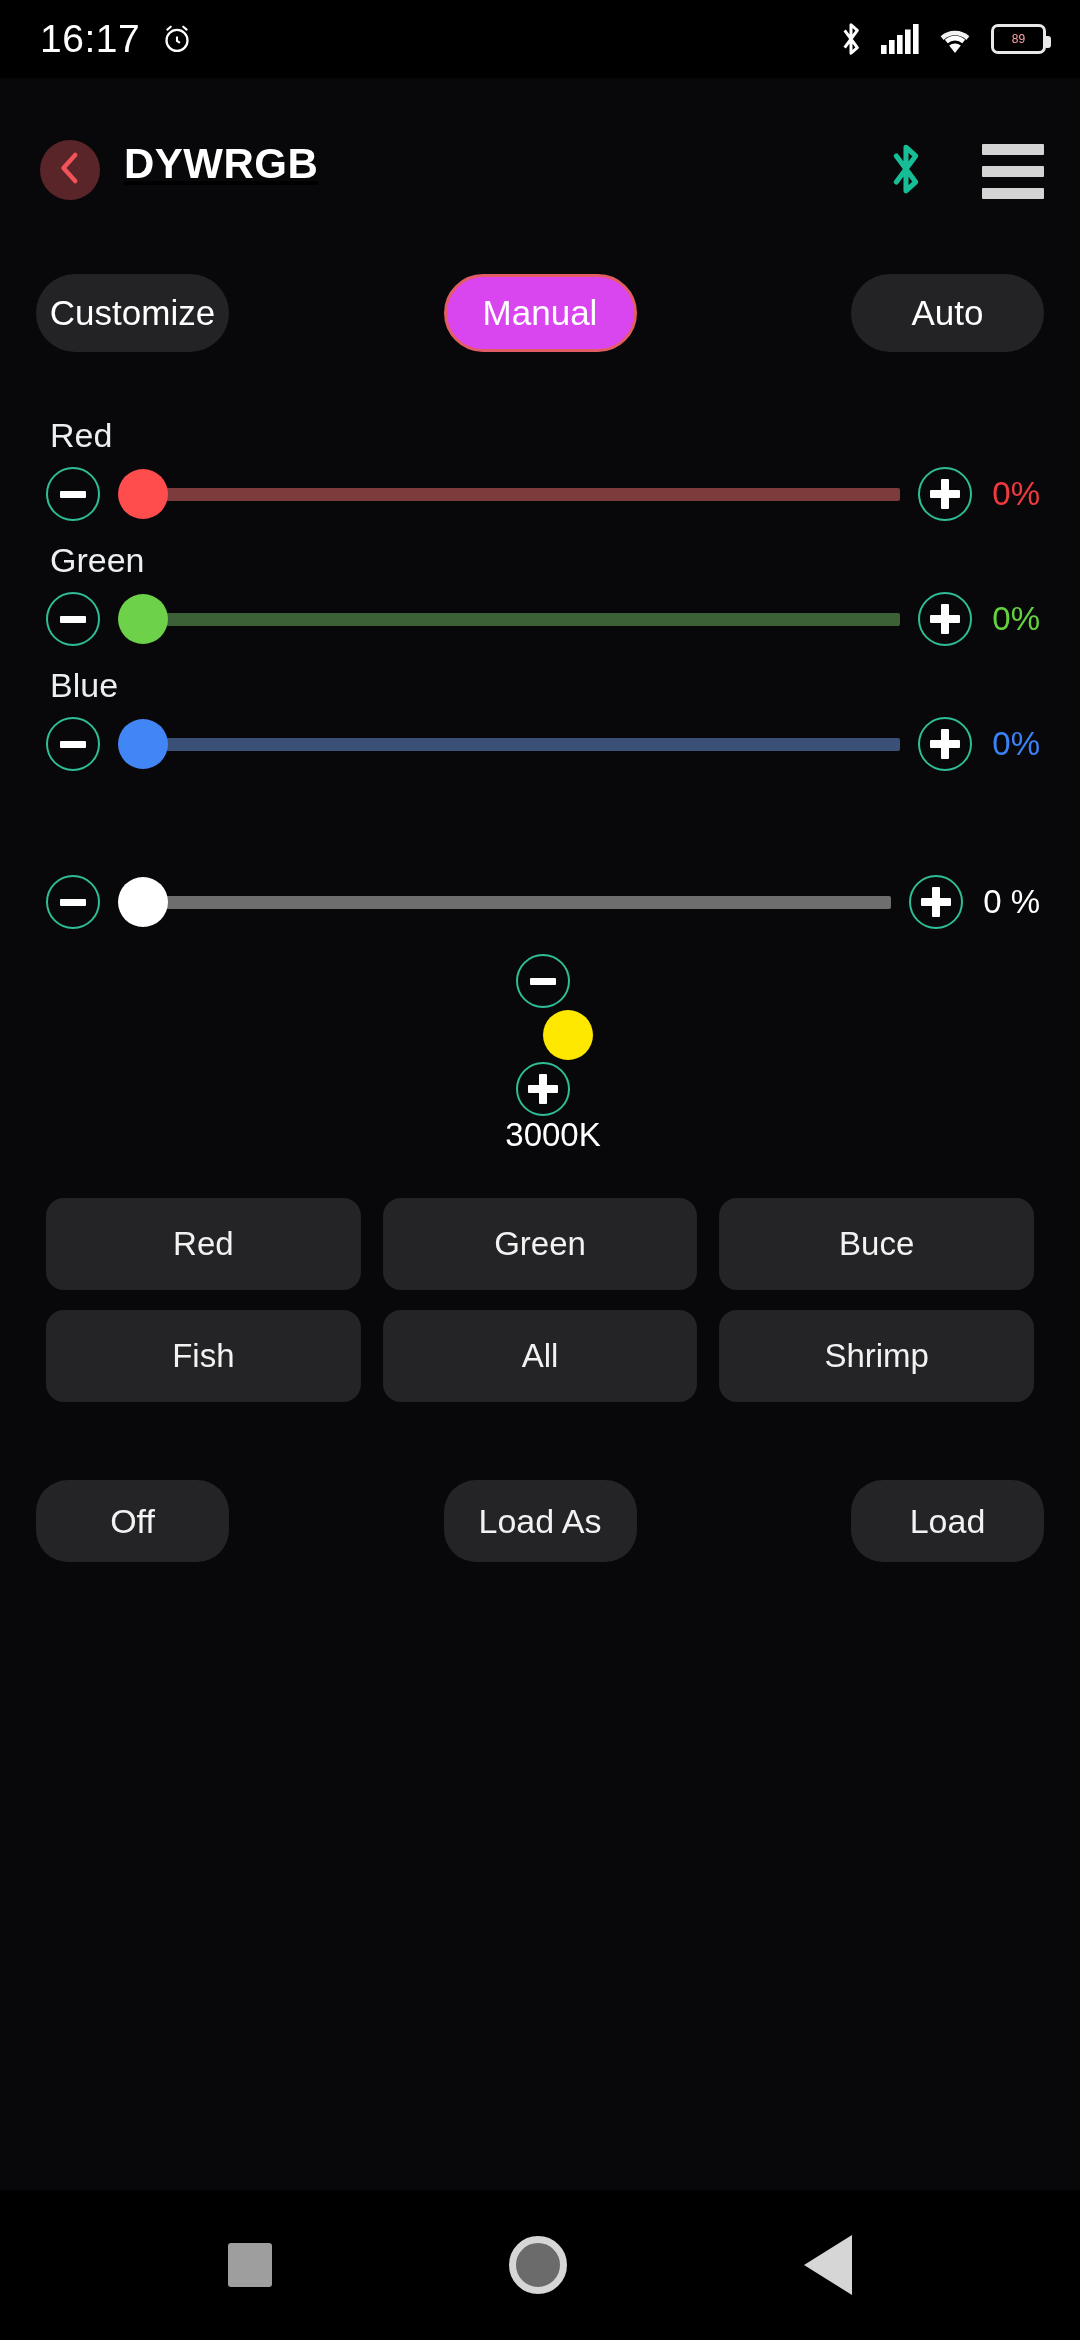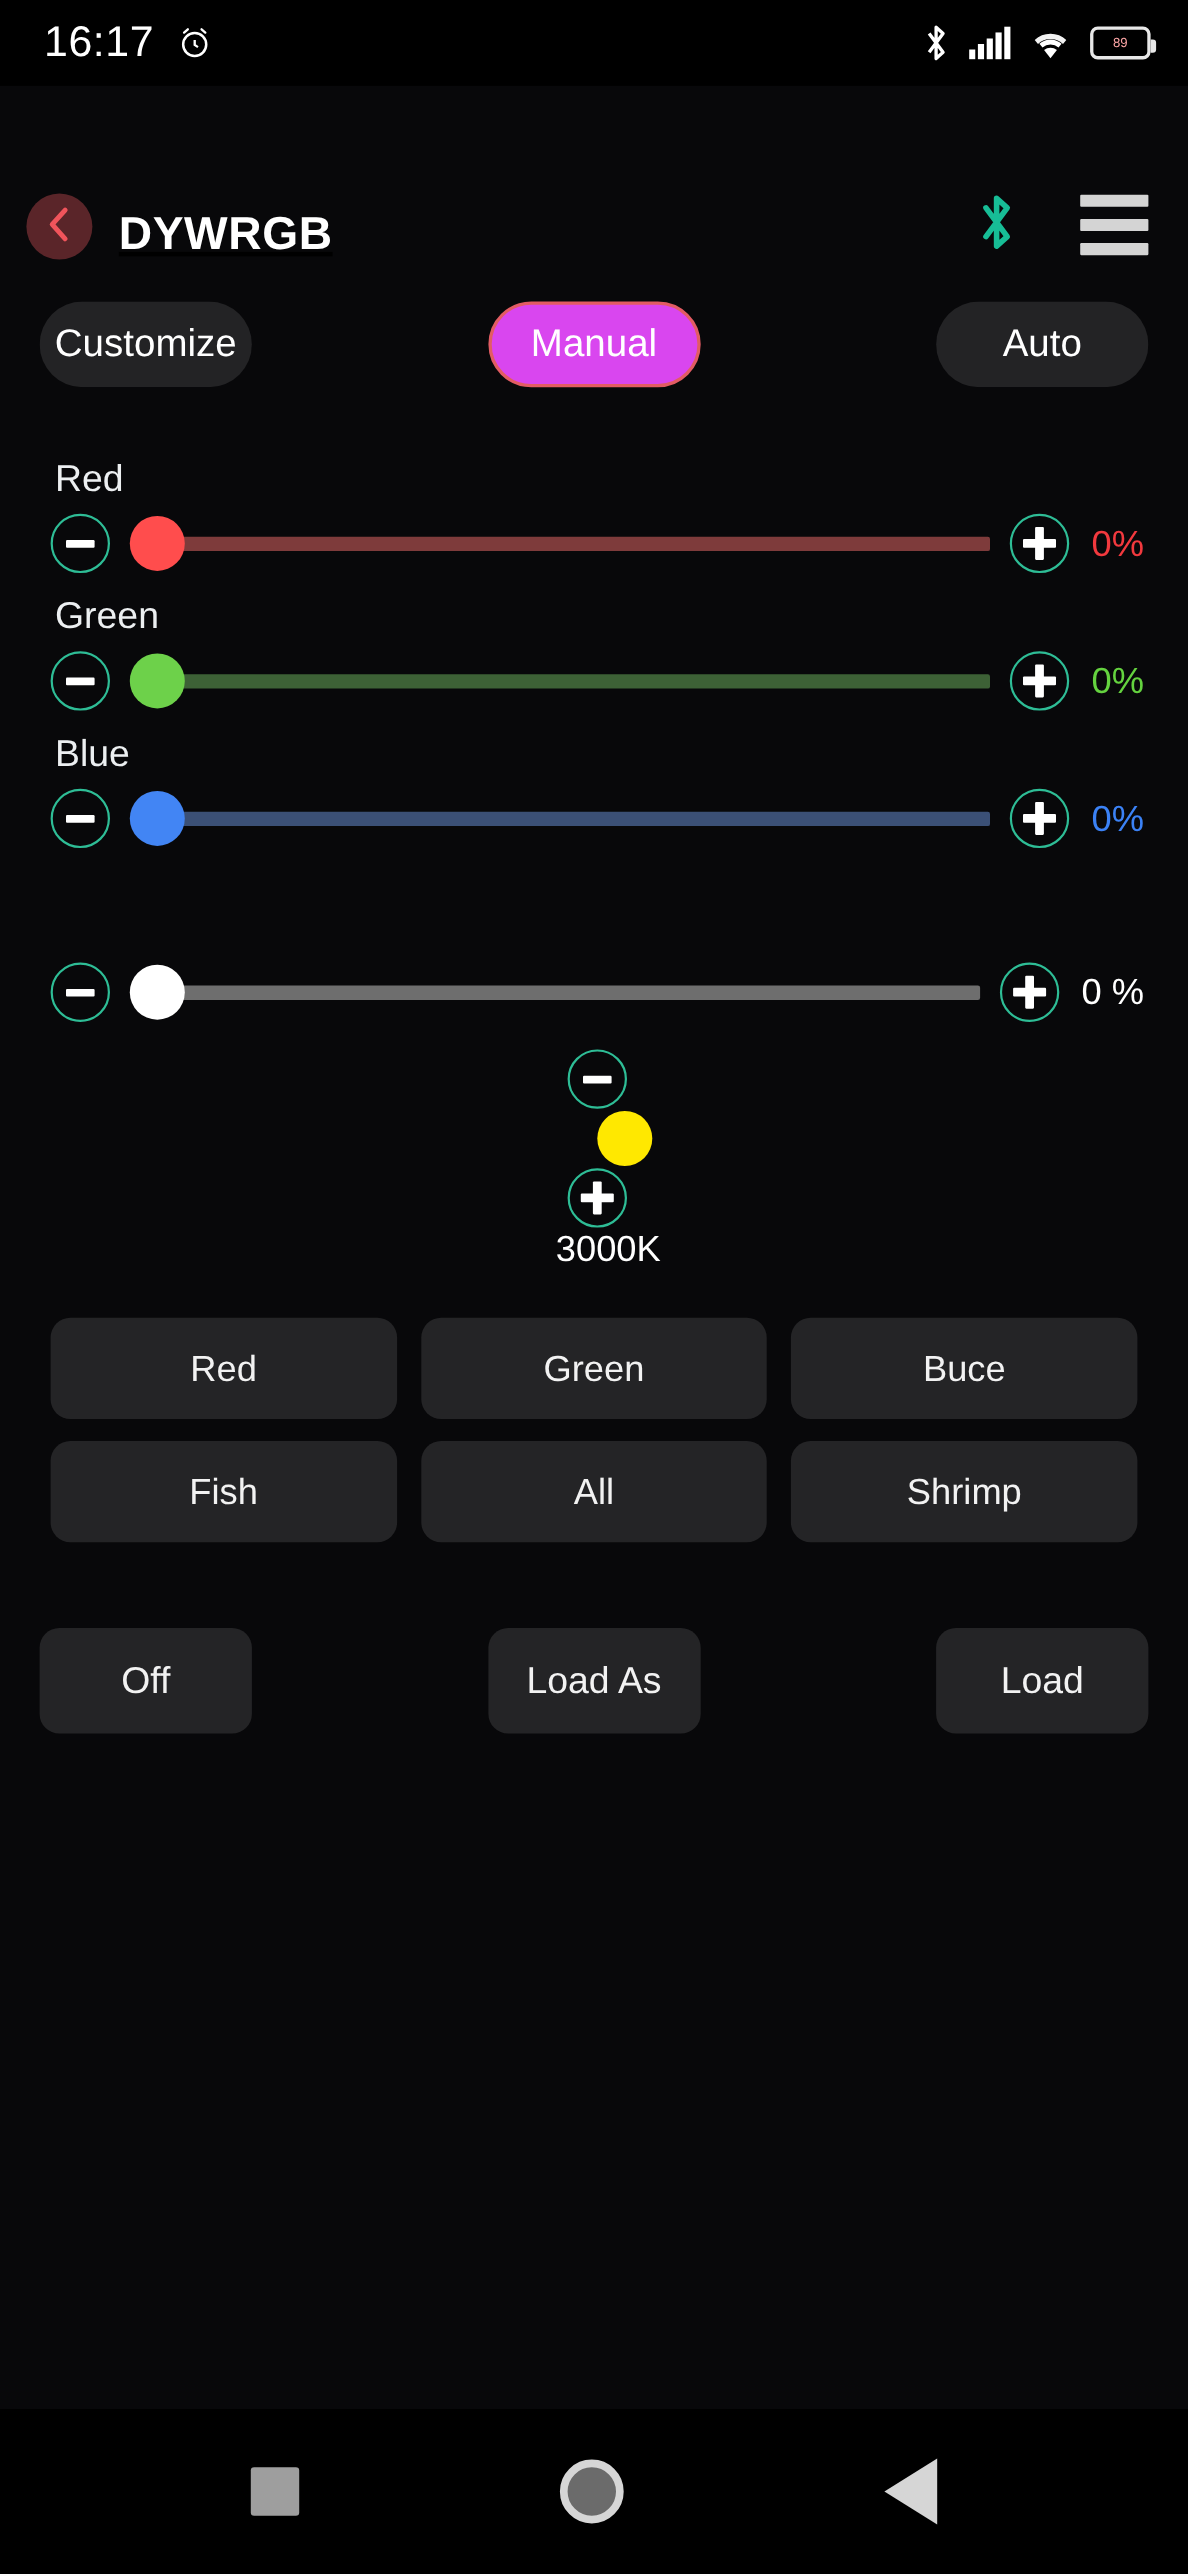--- a/index.html
+++ b/index.html
@@ -37,22 +37,22 @@
   .batt:after {
     content:""; position:absolute; right:-8px; top:9px;
     width:5px; height:12px; background:#e8e8e8; border-radius:0 3px 3px 0;
   }
   .batt span { font-size:12px; line-height:1; color:#fca5a5; font-weight:400; }
 
   
   .appbar {
     margin-top:62px;
     height:96px; flex:0 0 96px;
-    display:flex; align-items:flex-end;
-    padding:0 36px 0 24px;
+    display:flex; align-items:flex-start;
+    padding:0 36px 0 40px;
     text-decoration:underline;
   }
   .back-btn {
     width:60px; height:60px; border-radius:50%;
     background:#5a2529;
     display:flex; align-items:center; justify-content:center;
     flex:0 0 60px;
   }
   .app-title {
     margin-left:24px;
@@ -148,21 +148,21 @@
     font-size:33px;
     display:flex; align-items:center; justify-content:center;
   }
 
   
   .actions {
     margin-top:78px; padding:0 36px;
     display:flex; justify-content:space-between;
   }
   .abtn {
-    width:193px; height:96px; border-radius:18px;
+    width:193px; height:82px; border-radius:32px;
     background:#242426; color:#f2f2f2;
     font-size:34px;
     display:flex; align-items:center; justify-content:center;
   }
 
   
   .navbar {
     margin-top:auto;
     height:150px; flex:0 0 150px;
     background:#000;

